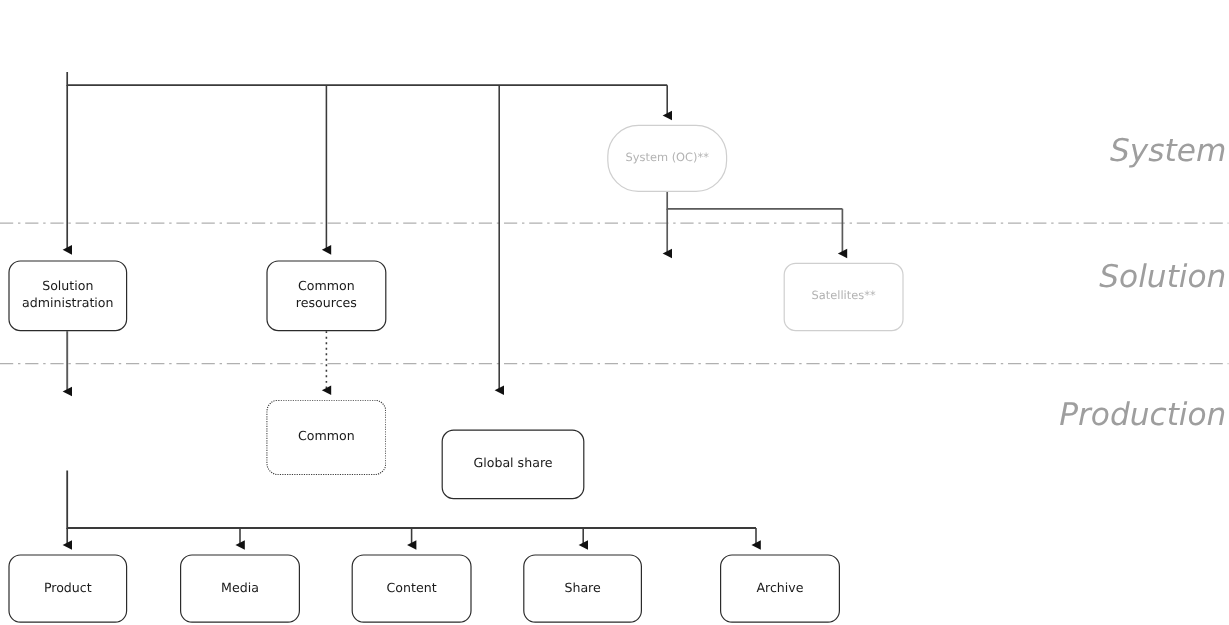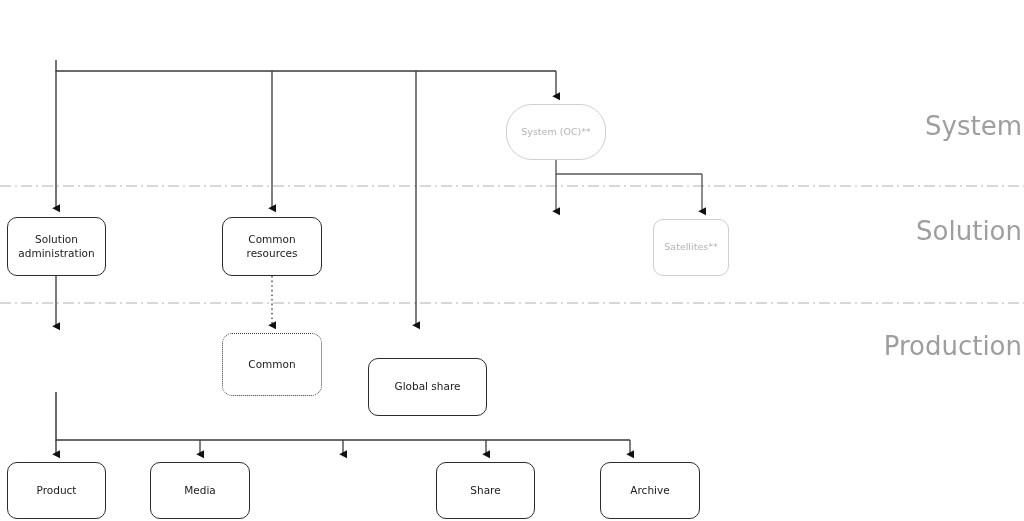--- a/index.html
+++ b/index.html
@@ -57,20 +57,21 @@
     white-space: pre-line;
   }
   .band-label {
     position: absolute;
     color: #9e9e9e;
     font-size: 26px;
     font-weight: 400;
     text-align: right;
     white-space: nowrap;
     z-index: 4;
+    font-style: italic;
   }
 </style>
 </head>
 <body>
 
 <div id="canvas">
 
   <svg id="svg-layer" viewBox="0 0 1024 521" xmlns="http://www.w3.org/2000/svg">
     <defs>
       <marker id="arrow-dark" markerWidth="10" markerHeight="10" refX="4.2" refY="4.6" orient="auto" markerUnits="userSpaceOnUse">
@@ -148,41 +149,44 @@
     <span class="label">Solution
 administration</span>
   </div>
 
   <div class="node solid" style="left:222px; top:217px; width:100px; height:59px;">
     <span class="label">Common
 resources</span>
   </div>
 
 
-  <div class="node ghost" style="left:653px; top:219px; width:76px; height:57px;">
+  <div class="node ghost" style="left:653px; top:219px; width:100px; height:57px;">
     <span class="label">Satellites**</span>
   </div>
 
 
   <div class="node dotted" style="left:222px; top:333px; width:100px; height:63px;">
     <span class="label">Common</span>
   </div>
 
   <div class="node solid" style="left:368px; top:334px; width:119px; height:58px;margin-top:24px;">
     <span class="label">Global share</span>
   </div>
 
   <div class="node solid" style="left:7px; top:462px; width:99px; height:57px;">
     <span class="label">Product</span>
   </div>
 
   <div class="node solid" style="left:150px; top:462px; width:100px; height:57px;">
     <span class="label">Media</span>
   </div>
 
+  <div class="node solid" style="left:293px; top:462px; width:100px; height:57px;">
+    <span class="label">Content</span>
+  </div>
 
   <div class="node solid" style="left:436px; top:462px; width:99px; height:57px;">
     <span class="label">Share</span>
   </div>
 
   <div class="node solid" style="left:580px; top:462px; width:100px; height:57px;margin-left:20px;">
     <span class="label">Archive</span>
   </div>
 
   <div class="band-label" style="right:2px; top:111px; width:320px;">System</div>

